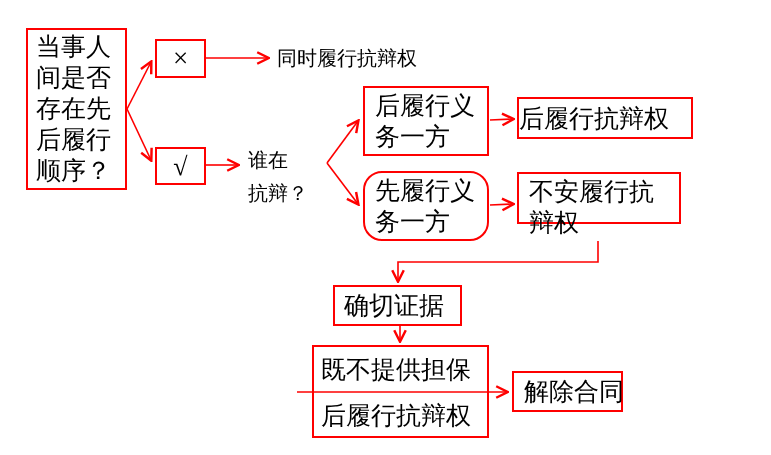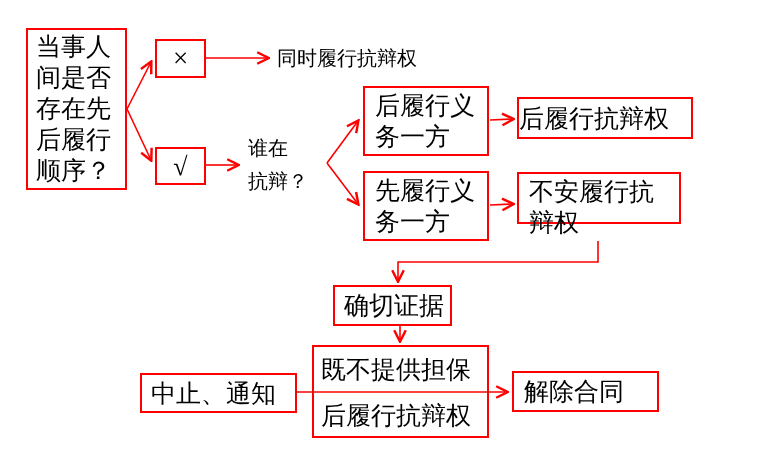--- a/index.html
+++ b/index.html
@@ -45,29 +45,29 @@
   .vcenter {
     display: flex;
     align-items: center;
     white-space: nowrap;
   }
   
   #n-main      { left: 26px;  top: 28px;  width: 101px; height: 162px; padding: 1px 0 0 8px; }
   #n-no        { left: 155px; top: 39px;  width: 51px;  height: 39px;  display:flex; align-items:center; justify-content:center; font-size:27px; }
   #n-yes       { left: 155px; top: 147px; width: 51px;  height: 38px;  display:flex; align-items:center; justify-content:center; font-size:26px; }
   #t-simul     { left: 277px; top: 43px;  line-height: 30px; }
-  #t-who       { left: 248px; top: 132px; line-height: 33px; }
+  #t-who       { left: 248px; top: 144px; line-height: 33px; }
   #n-later-p   { left: 363px; top: 86px;  width: 126px; height: 70px;  padding: 2px 12px 0 10px; }
   #n-later-d   { left: 517px; top: 97px;  width: 176px; height: 42px;  padding-left: 0; }
-  #n-first-p   { left: 363px; top: 171px; width: 126px; height: 70px;  padding: 2px 0 0 10px; }
+  #n-first-p   { left: 363px; top: 171px; width: 126px; height: 70px;  padding: 2px 0 0 10px; border-radius: 19px; }
   #n-uneasy    { left: 517px; top: 172px; width: 164px; height: 52px;  padding: 2px 0 0 10px; }
-  #n-evidence  { left: 333px; top: 285px; width: 119px; height: 41px;  padding-left: 9px; }
+  #n-evidence  { left: 333px; top: 285px; width: 129px; height: 41px;  padding-left: 9px; }
   #n-neither   { left: 312px; top: 345px; width: 177px; height: 93px;  padding-left: 7px; line-height: 46px; }
   #n-suspend   { left: 140px; top: 373px; width: 157px; height: 40px;  padding-left: 9px; }
-  #n-rescind   { left: 512px; top: 371px; width: 147px; height: 41px;  padding-left: 10px; }
+  #n-rescind   { left: 512px; top: 371px; width: 111px; height: 41px;  padding-left: 10px; }
 </style>
 </head>
 <body>
 
 <div class="stage">
 
   <svg class="connectors" width="771" height="455" viewBox="0 0 771 455" xmlns="http://www.w3.org/2000/svg">
     <defs>
       <marker id="arrow" viewBox="0 0 10 10" refX="8.5" refY="5" markerWidth="9" markerHeight="9" orient="auto">
         <path d="M1,1 L9,5 L1,9" fill="none" stroke="#fe0000" stroke-width="1.7"></path>
@@ -110,17 +110,16 @@
 务一方</div>
 
   <div class="node" id="n-uneasy">不安履行抗
 辩权</div>
 
   <div class="node vcenter" id="n-evidence">确切证据</div>
 
   <div class="node" id="n-neither">既不提供担保
 后履行抗辩权</div>
 
-  <div class="node vcenter" id="n-suspend">中止、通知</div>
 
   <div class="node vcenter" id="n-rescind">解除合同</div>
 
 </div>
 
 </body></html>

